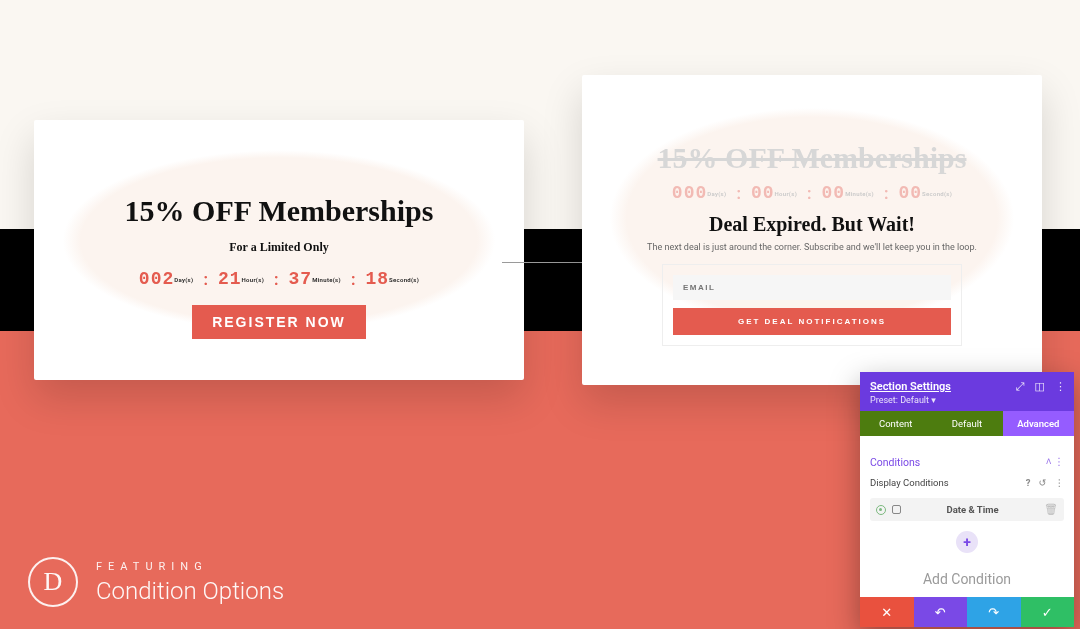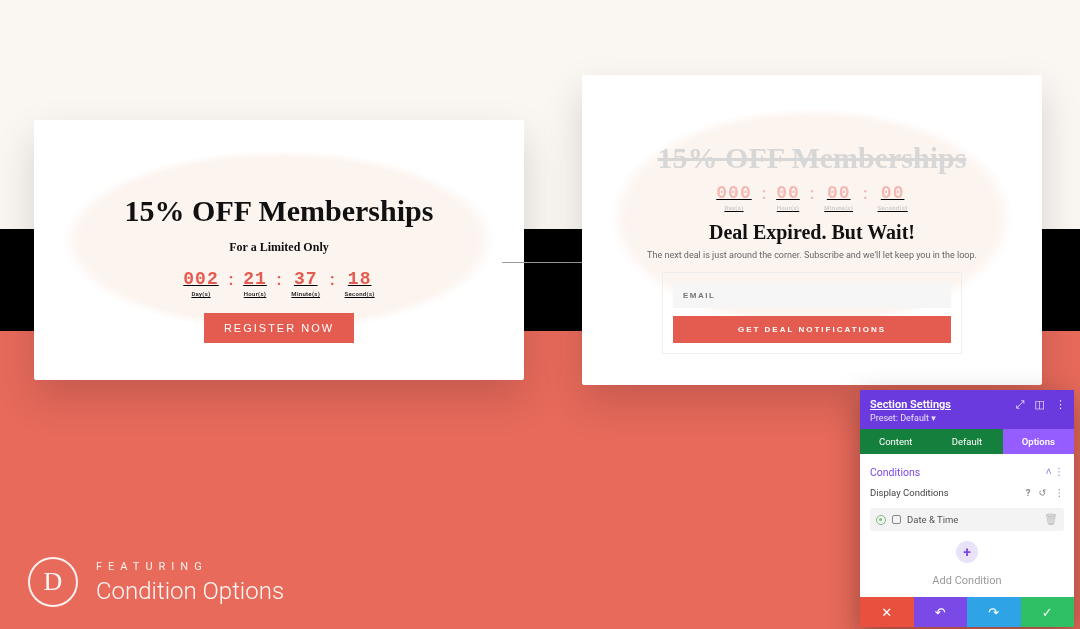--- a/index.html
+++ b/index.html
@@ -12,25 +12,25 @@
   .card { position: absolute; background: #fff; border-radius: 2px; box-shadow: 0 18px 40px rgba(0,0,0,0.15); }
   .card-a { left: 34px; top: 120px; width: 490px; height: 260px; }
   .card-b { left: 582px; top: 75px; width: 460px; height: 310px; }
 
   .card-inner { position: relative; width: 100%; height: 100%; padding: 28px 26px 22px; display: flex; flex-direction: column; align-items: center; border-radius: 32px; }
   .splash { position: absolute; inset: 18px 14px 14px; background: radial-gradient(ellipse 65% 55% at 50% 45%, #fcf4ef 0%, #fcf4ef 66%, rgba(252,244,239,0) 72%); z-index: 0; }
 
   .title-a { position: relative; z-index: 1; font-family: "Comic Sans MS", "Segoe Script", cursive; font-weight: 700; font-size: 30px; color: #111; margin-top: 46px; }
   .sub-a { position: relative; z-index: 1; font-family: "Comic Sans MS", cursive; font-size: 12px; color: #111; margin-top: 12px; font-weight: 600; }
   .timer { position: relative; z-index: 1; display: flex; gap: 10px; align-items: flex-start; margin-top: 14px; }
-  .tcol { display: flex; flex-direction: column; align-items: center; text-decoration: underline; }
+  .tcol { display: flex; flex-direction: row; align-items: center; }
   .tval { color: #e45b4f; font-family: "Courier New", monospace; font-weight: 700; font-size: 18px; letter-spacing: 1px; }
   .tlbl { color: #222; font-size: 6px; margin-top: 1px; letter-spacing: .3px; font-weight: 600; }
   .tsep { color: #e45b4f; font-size: 16px; font-weight: 700; padding-top: 1px; }
-  .btn-red { position: relative; z-index: 1; background: #e45b4f; color: #fff; border: none; font-size: 11px; letter-spacing: 2px; padding: 9px 20px; margin-top: 16px; font-weight: 400; cursor: pointer; }
+  .btn-red { position: relative; z-index: 1; background: #e45b4f; color: #fff; border: none; font-size: 14px; letter-spacing: 2px; padding: 9px 20px; margin-top: 16px; font-weight: 700; cursor: pointer; }
 
   .title-b { position: relative; z-index: 1; font-family: "Comic Sans MS", cursive; font-weight: 700; font-size: 30px; color: #d7d7d7; text-decoration: line-through; margin-top: 38px; white-space: nowrap; }
   .timer-b .tval { color: #f2bab4; }
   .timer-b .tsep { color: #f2bab4; }
   .timer-b .tlbl { color: #c9c9c9; }
   .headline-b { position: relative; z-index: 1; font-family: "Comic Sans MS", cursive; font-weight: 700; font-size: 20px; color: #111; margin-top: 10px; }
   .desc-b { position: relative; z-index: 1; font-size: 9px; color: #666; margin-top: 6px; text-align: center; }
   .form-b { position: relative; z-index: 1; width: 300px; border: 1px solid #eee; padding: 10px; margin-top: 12px; display: flex; flex-direction: column; gap: 8px; }
   .input-b { width: 100%; border: none; background: #f6f6f6; font-size: 8px; letter-spacing: 1.5px; padding: 8px 10px; color: #555; font-weight: 600; }
   .btn-b { width: 100%; background: #e45b4f; color: #fff; border: none; font-size: 8px; letter-spacing: 2px; padding: 9px 0; font-weight: 600; cursor: pointer; }
@@ -43,34 +43,34 @@
   .d-logo { width: 50px; height: 50px; border: 2.5px solid rgba(255,255,255,.9); border-radius: 50%; display: flex; align-items: center; justify-content: center; font-family: Georgia, serif; font-size: 26px; color: rgba(255,255,255,.95); }
   .feature-text .f-top { font-size: 11px; letter-spacing: 6px; color: rgba(255,255,255,.9); font-weight: 400; }
   .feature-text .f-bottom { font-size: 24px; color: rgba(255,255,255,.95); font-weight: 300; margin-top: 4px; }
 
   .panel { position: absolute; right: 6px; bottom: 2px; width: 214px; box-shadow: 0 10px 28px rgba(0,0,0,.35); font-size: 10px; background: #fff; }
   .panel-top { background: #6b3adf; color: #fff; padding: 8px 10px 6px; position: relative; }
   .panel-title { font-size: 11px; font-weight: 600; text-decoration: underline; }
   .panel-preset { font-size: 9px; color: rgba(255,255,255,.85); margin-top: 2px; }
   .panel-icons { position: absolute; right: 8px; top: 8px; display: flex; gap: 10px; }
   .picon { color: rgba(255,255,255,.9); font-size: 11px; cursor: pointer; }
-  .panel-tabs { display: flex; background: #15803d; color: #fff; }
+  .panel-tabs { display: flex; background: #4d7c0f; color: #fff; }
   .ptab { flex: 1; text-align: center; padding: 7px 0; font-size: 9.5px; cursor: pointer; }
   .ptab.active { background: #955cff; font-weight: 600; }
   .panel-body { background: #fff; }
-  .prow-h { display: flex; justify-content: space-between; padding: 12px 10px 2px; color: #7a49e6; font-size: 10.5px; }
+  .prow-h { display: flex; justify-content: space-between; padding: 20px 10px 2px; color: #7a49e6; font-size: 10.5px; }
   .prow-h .chev { color: #9a74ea; font-size: 10px; }
   .prow-sub { display: flex; align-items: center; gap: 6px; padding: 6px 10px 6px; color: #444; font-size: 9.5px; }
   .prow-sub .sp { margin-left: auto; display: flex; gap: 8px; color: #888; }
   .cond-row { margin: 4px 10px 6px; background: #f3f3f3; border-radius: 3px; display: flex; align-items: center; padding: 5px 6px; gap: 6px; font-size: 9.5px; color: #555; }
-  .cond-row .cond-label { flex: 1; text-align: left; font-weight: 400; color: #555; }
+  .cond-row .cond-label { flex: 1; text-align: center; font-weight: 700; color: #555; }
   .cond-row .trash { color: #b9b9b9; font-size: 11px; }
   .add { text-align: center; padding: 4px 0 10px; }
   .add-btn { width: 22px; height: 22px; border-radius: 50%; background: #e9e2f8; color: #7a49e6; display: inline-flex; align-items: center; justify-content: center; font-size: 14px; font-weight: 700; cursor: pointer; }
-  .add-label { font-size: 11px; color: #9a9a9a; margin-top: 11px; }
+  .add-label { font-size: 14px; color: #9a9a9a; margin-top: 18px; }
   .panel-actions { display: flex; height: 30px; }
   .pa { flex: 1; display: flex; align-items: center; justify-content: center; color: #fff; font-size: 13px; cursor: pointer; }
   .pa.red { background: #e9513e; }
   .pa.purple { background: #7a49e6; }
   .pa.blue { background: #2ea3e6; }
   .pa.green { background: #2fbf65; }
   .eye { width: 10px; height: 10px; border: 1.4px solid #7cb97f; border-radius: 50%; position: relative; display: inline-block; }
   .eye::after { content: ""; position: absolute; width: 3px; height: 3px; background: #7cb97f; border-radius: 50%; left: 2.2px; top: 2.2px; }
   .swap { width: 9px; height: 9px; border: 1.2px solid #888; border-radius: 2px; display: inline-block; position: relative; }
 </style>
@@ -165,21 +165,21 @@
       <div class="panel-preset"><span>Preset: Default</span> <span>▾</span></div>
       <div class="panel-icons">
         <span class="picon">⤢</span>
         <span class="picon">◫</span>
         <span class="picon">⋮</span>
       </div>
     </div>
     <div class="panel-tabs">
       <div class="ptab">Content</div>
       <div class="ptab">Default</div>
-      <div class="ptab active">Options</div>
+      <div class="ptab active">Advanced</div>
     </div>
     <div class="panel-body">
       <div class="prow-h">
         <span>Conditions</span>
         <span class="chev">˄&nbsp;⋮</span>
       </div>
       <div class="prow-sub">
         <span>Display Conditions</span>
         <span class="sp">
           <span style="font-weight:700;">?</span>

